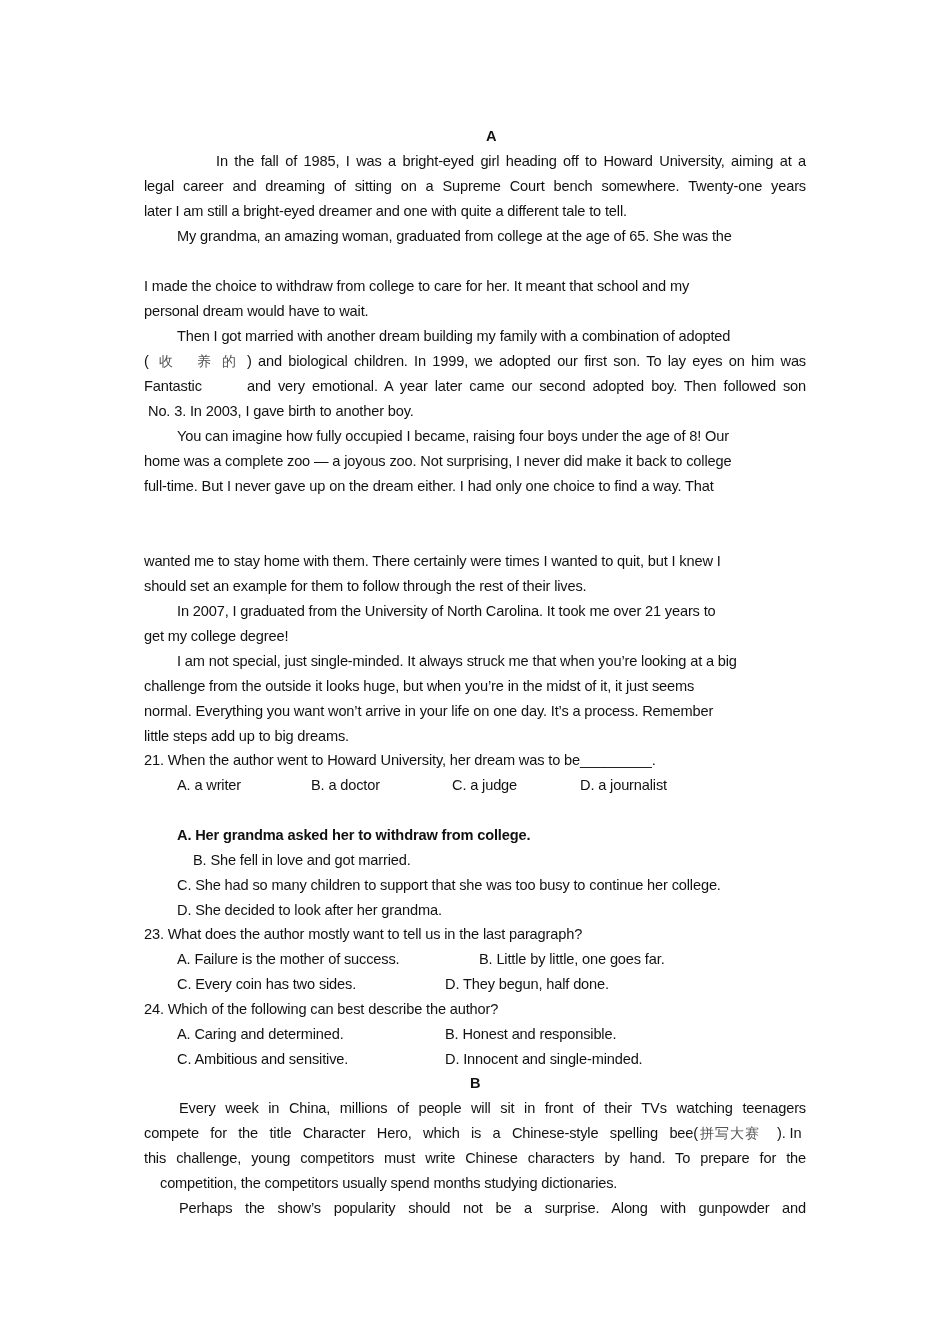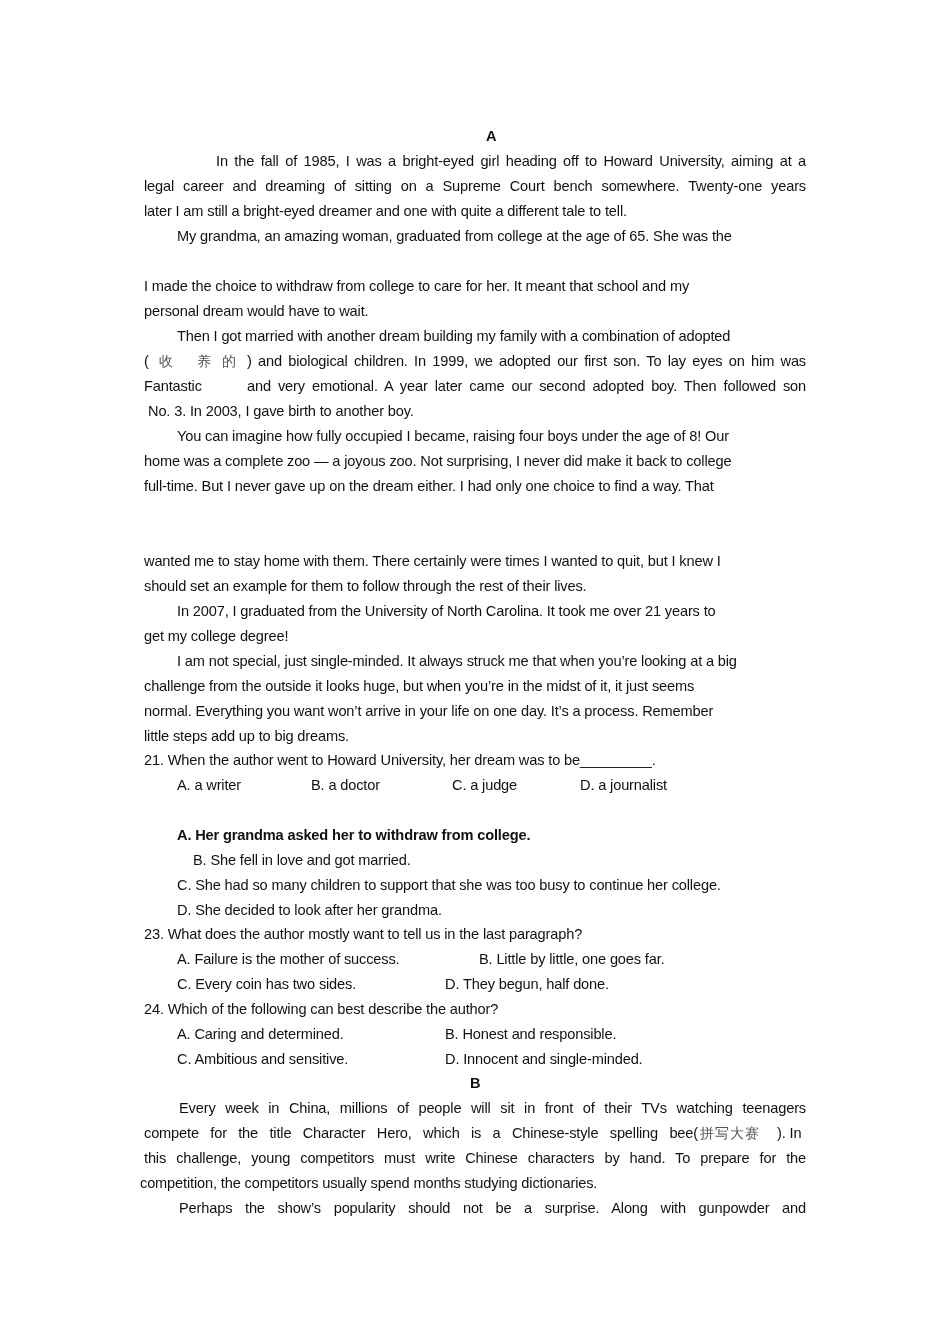--- a/index.html
+++ b/index.html
@@ -82,16 +82,16 @@
   <div class="ln" style="left:177px; top:1050px;">C. Ambitious and sensitive.</div>
   <div class="ln" style="left:445px; top:1050px;">D. Innocent and single-minded.</div>
 
   <div class="ln hd" style="left:470px; top:1074px;">B</div>
 
   <div class="ln just" style="left:144px; top:1124px; width:554px;">compete for the title Character Hero, which is a Chinese-style spelling bee(</div>
   <div class="ln just" style="left:179px; top:1099px; width:627px;">Every week in China, millions of people will sit in front of their TVs watching teenagers</div>
   <div class="ln cjk" style="left:700px; top:1124px; letter-spacing:1px;">拼写大赛</div>
   <div class="ln" style="left:777px; top:1124px;">). In</div>
   <div class="ln just" style="left:144px; top:1149px;">this challenge, young competitors must write Chinese characters by hand. To prepare for the</div>
-  <div class="ln" style="left:140px; top:1174px;">competition, the competitors usually spend months studying dictionaries.</div>
+  <div class="ln" style="left:160px; top:1174px;">competition, the competitors usually spend months studying dictionaries.</div>
   <div class="ln just" style="left:179px; top:1199px; width:627px;">Perhaps the show’s popularity should not be a surprise. Along with gunpowder and</div>
 
 </div>
 
 </body></html>

